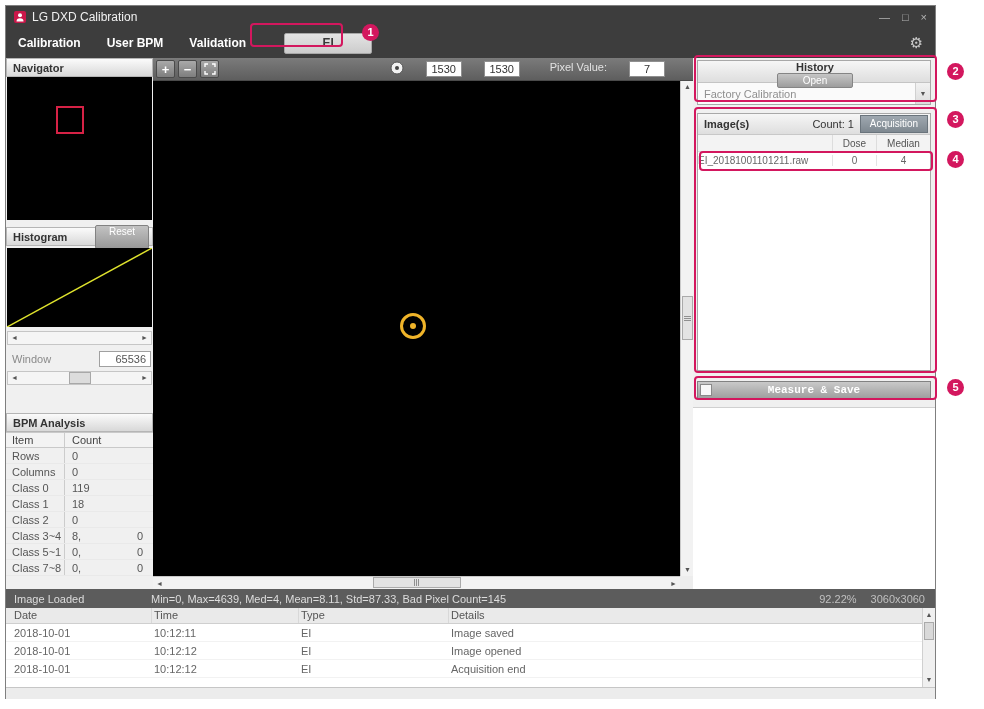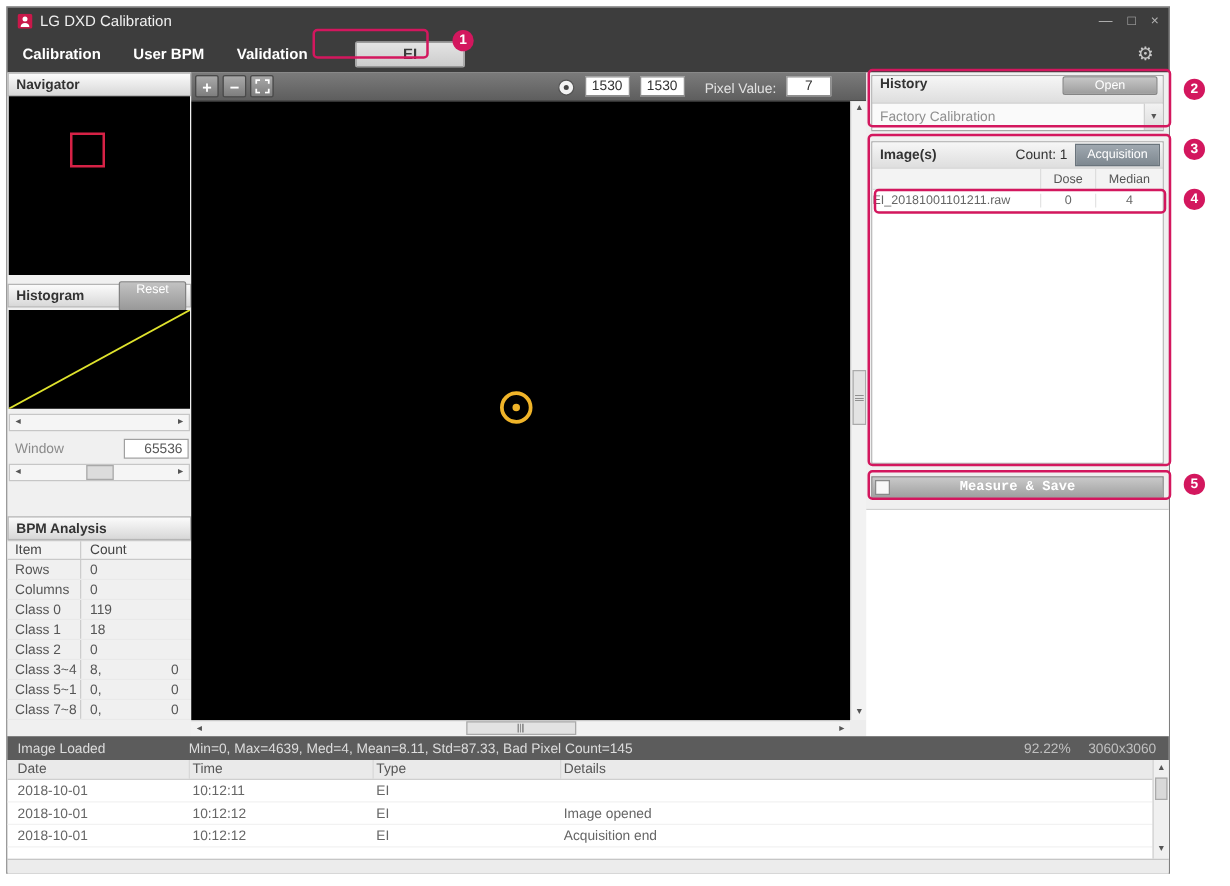--- a/index.html
+++ b/index.html
@@ -44,42 +44,42 @@
   .bpm-table { position:absolute; left:0; top:374px; width:147px; }
   .bpm-head { display:flex; height:16px; background:#f3f3f3; border-top:1px solid #c9c9c9; border-bottom:1px solid #c9c9c9; font-size:11px; color:#444; align-items:center; }
   .bpm-row { display:flex; height:16px; font-size:11px; color:#555; align-items:center; border-bottom:1px solid #e9e9e9; }
   .bc-item { width:58px; padding-left:6px; }
   .bc-count { flex:1; border-left:1px solid #cccccc; height:100%; display:flex; align-items:center; padding:0 10px 0 7px; justify-content:space-between; }
 
   
   .main { position:absolute; left:147px; top:0; width:540px; height:531px; }
   .img-toolbar { position:absolute; left:0; top:0; width:540px; height:23px; background:linear-gradient(#7b7b7b,#5e5e5e); border-bottom:1px solid #4a4a4a; display:flex; align-items:center; padding-left:3px; gap:3px; }
   .tb-btn { width:19px; height:18px; background:linear-gradient(#a9a9a9,#7e7e7e); border:1px solid #4a4a4a; border-radius:2px; color:#fff; font-size:13px; font-weight:bold; text-align:center; line-height:15px; display:flex; align-items:center; justify-content:center; }
-  .tb-right { margin-left:auto; display:flex; align-items:flex-end; gap:8px; margin-right:28px; }
+  .tb-right { margin-left:auto; display:flex; align-items:flex-start; gap:22px; margin-right:28px; }
   .coord-input { width:36px; height:16px; font-size:11px; text-align:center; border:1px solid #8f8f8f; background:#fff; color:#333; font-family:"Liberation Sans", sans-serif; }
   .px-label { color:#e2e2e2; font-size:11px; margin-left:8px; }
   .viewport { position:absolute; left:0; top:23px; width:527px; height:495px; background:#000; overflow:hidden; }
   .marker-ring { position:absolute; left:247px; top:232px; width:26px; height:26px; border:3px solid #f0b429; border-radius:50%; }
   .marker-dot { position:absolute; left:257px; top:242px; width:6px; height:6px; background:#f0b429; border-radius:50%; }
   .vscroll { position:absolute; left:527px; top:23px; width:13px; height:495px; background:#f2f2f2; border-left:1px solid #c9c9c9; }
   .vscroll .arr { position:absolute; left:0; width:13px; height:12px; font-size:7px; color:#555; text-align:center; line-height:12px; }
   .v-up { top:0; } .v-down { bottom:0; }
   .v-thumb { position:absolute; left:1px; top:215px; width:11px; height:44px; background:#e3e3e3; border:1px solid #aaaaaa; display:flex; align-items:center; justify-content:center; }
   .grip-h { width:7px; height:5px; background:repeating-linear-gradient(#8f8f8f 0 1px, transparent 1px 2px); }
   .hscroll-main { position:absolute; left:0; top:518px; width:527px; height:13px; background:#f2f2f2; border-top:1px solid #c9c9c9; display:flex; align-items:center; }
   .hscroll-main .arr { width:13px; font-size:7px; color:#555; text-align:center; }
   .h-track { flex:1; position:relative; height:100%; }
   .h-thumb { position:absolute; left:50%; margin-left:-44px; top:0; width:88px; height:11px; background:#e3e3e3; border:1px solid #aaaaaa; display:flex; align-items:center; justify-content:center; }
   .grip-v { width:5px; height:7px; background:repeating-linear-gradient(90deg,#8f8f8f 0 1px, transparent 1px 2px); }
   .sb-corner { position:absolute; left:527px; top:518px; width:13px; height:13px; background:#ededed; }
 
   
   .rightpanel { position:absolute; left:687px; top:0; width:242px; height:531px; background:#f0f0f0; }
   .history-box { position:absolute; left:4px; top:2px; width:234px; height:45px; border:1px solid #a8a8a8; background:#fafafa; }
-  .hb-head { height:22px; background:linear-gradient(#f6f6f6,#dedede); display:flex; padding:0 4px 0 6px; border-bottom:1px solid #c4c4c4; }
+  .hb-head { height:22px; background:linear-gradient(#f6f6f6,#dedede); display:flex; align-items:center; padding:0 4px 0 6px; border-bottom:1px solid #c4c4c4;flex-direction:column; }
   .hb-title { font-size:11px; font-weight:bold; color:#333; flex:1; }
   .open-btn { width:76px; height:15px; background:linear-gradient(#c6c6c6,#9d9d9d); border:1px solid #858585; border-radius:2px; color:#fff; font-size:10px; text-align:center; line-height:13px; }
   .dropdown { height:21px; display:flex; align-items:center; background:#fafafa; }
   .dd-text { flex:1; font-size:11px; color:#8f8f8f; padding-left:6px; }
   .dd-arrow { width:15px; height:100%; font-size:7px; color:#555; display:flex; align-items:center; justify-content:center; border-left:1px solid #d0d0d0; background:linear-gradient(#f2f2f2,#dddddd); }
   .images-box { position:absolute; left:4px; top:55px; width:234px; height:258px; border:1px solid #a8a8a8; background:#fff; display:flex; flex-direction:column; }
   .ib-head { height:21px; background:linear-gradient(#f6f6f6,#dedede); border-bottom:1px solid #c8c8c8; display:flex; align-items:center; padding:0 2px 0 6px; }
   .ib-title { font-size:11px; font-weight:bold; color:#333; }
   .ib-count { margin-left:auto; font-size:11px; color:#333; margin-right:6px; }
   .acq-btn { width:68px; height:18px; background:linear-gradient(#9fa8b0,#7e8890); border:1px solid #6a747c; color:#fff; font-size:10px; text-align:center; line-height:16px; }
@@ -352,20 +352,21 @@
       <div class="log-head">
         <div class="c-date">Date</div>
         <div class="c-time">Time</div>
         <div class="c-type">Type</div>
         <div class="c-details">Details</div>
       </div>
       <div class="log-row">
         <div class="c-date">2018-10-01</div>
         <div class="c-time">10:12:11</div>
         <div class="c-type">EI</div>
+        <div class="c-details">Image saved</div>
       </div>
       <div class="log-row">
         <div class="c-date">2018-10-01</div>
         <div class="c-time">10:12:12</div>
         <div class="c-type">EI</div>
         <div class="c-details">Image opened</div>
       </div>
       <div class="log-row">
         <div class="c-date">2018-10-01</div>
         <div class="c-time">10:12:12</div>

